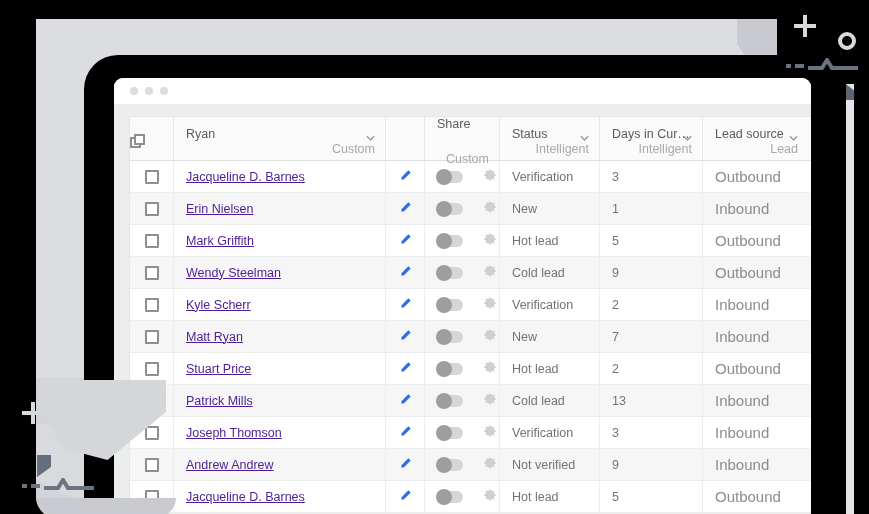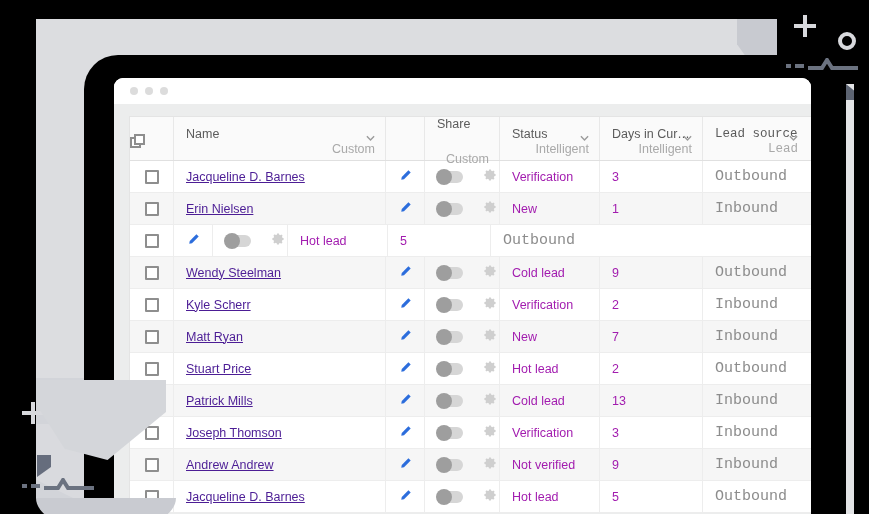--- a/index.html
+++ b/index.html
@@ -121,28 +121,28 @@
     overflow: hidden; white-space: nowrap;
   }
 
   
   .c-check  { width: 44px; justify-content: center; padding-left: 0; }
   .c-name   { width: 212px; }
   .c-edit   { width: 39px; justify-content: center; padding-left: 0; }
   .c-share  { width: 75px; padding-left: 12px; gap: 20px; }
   .c-status { width: 100px; }
   .c-days   { width: 103px; }
-  .c-lead   { width: 105px; border-right: none; font-family: Liberation Mono, monospace; }
+  .c-lead   { width: 105px; border-right: none; }
 
   .hdr-blank { width: 39px; }
 
   .name-link { color: #4c1d95; font-size: 12.5px; }
   .name-link.underlined { text-decoration: underline; }
   .muted { color: #8c8c8c; font-size: 15px; }
-  .muted-dark { color: #a21caf; font-size: 12.5px; }
+  .muted-dark { color: #737373; font-size: 12.5px; }
 
   
   .cbox {
     width: 14px; height: 14px;
     border: 2px solid #8e8e8e;
     background: #fff;
     border-radius: 1px;
   }
   
   .copy-icon { width: 16px; height: 16px; position: relative; }
@@ -233,21 +233,21 @@
         <div class="thead">
 
           <div class="th c-check">
             <span class="copy-icon">
               <i class="back"></i>
                 <i class="front"></i>
             </span>
           </div>
 
           <div class="th c-name">
-            <span class="t1">Name</span>
+            <span class="t1">Ryan</span>
             <span class="t2">Custom</span>
             <span class="caret">
               <svg width="9" height="9" viewBox="0 0 10 10">
                   <path d="M1 3 L5 7 L9 3" stroke="#9b9b9b" stroke-width="1.6" fill="none"></path>
                 </svg>
             </span>
           </div>
 
           <div class="th hdr-blank"></div>
 
@@ -346,20 +346,23 @@
               <div class="cell c-days">
                 <span class="muted-dark">1</span>
               </div>
               <div class="cell c-lead">
                 <span class="muted">Inbound</span>
               </div>
             </div>
             <div class="row">
               <div class="cell c-check">
                 <span class="cbox"></span>
+              </div>
+              <div class="cell c-name">
+                <a class="name-link" href="#">Mark Griffith</a>
               </div>
               <div class="cell c-edit">
                 <span><svg width="13" height="13" viewBox="0 0 16 16">
                     <path d="M11.6 1.6l2.8 2.8-8.2 8.2-3.4.6.6-3.4z" fill="#2c6ddc"></path>
                   </svg></span>
               </div>
               <div class="cell c-share">
                 <span class="toggle">
                   <span class="knob"></span>
                 </span>

